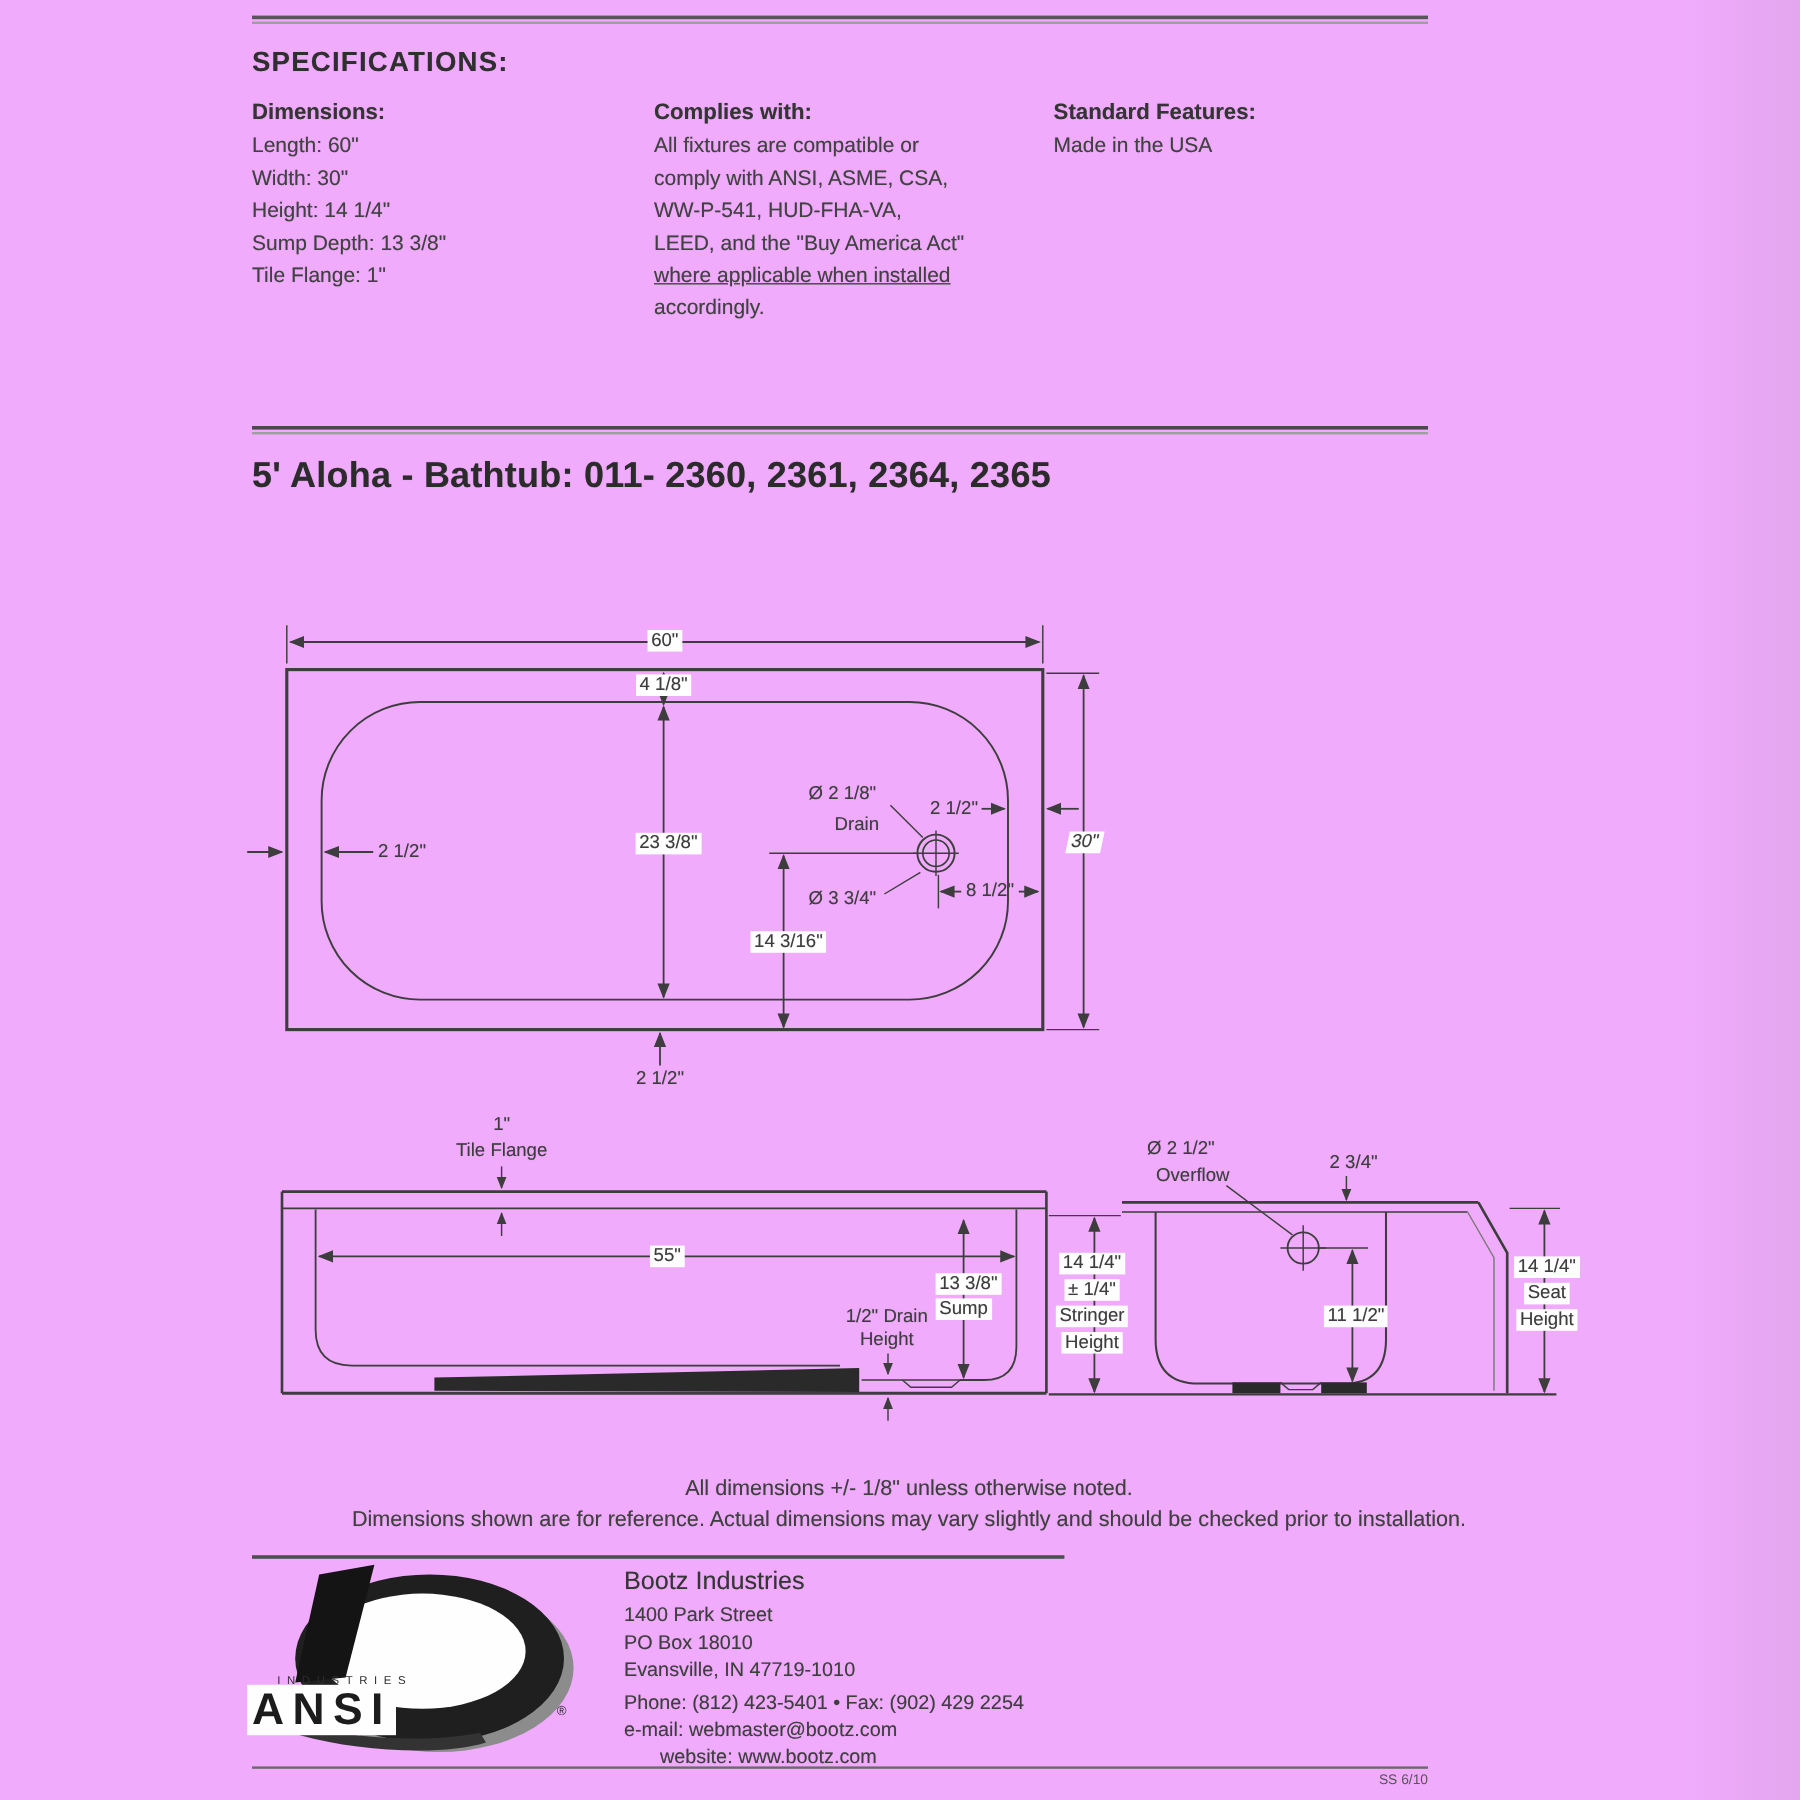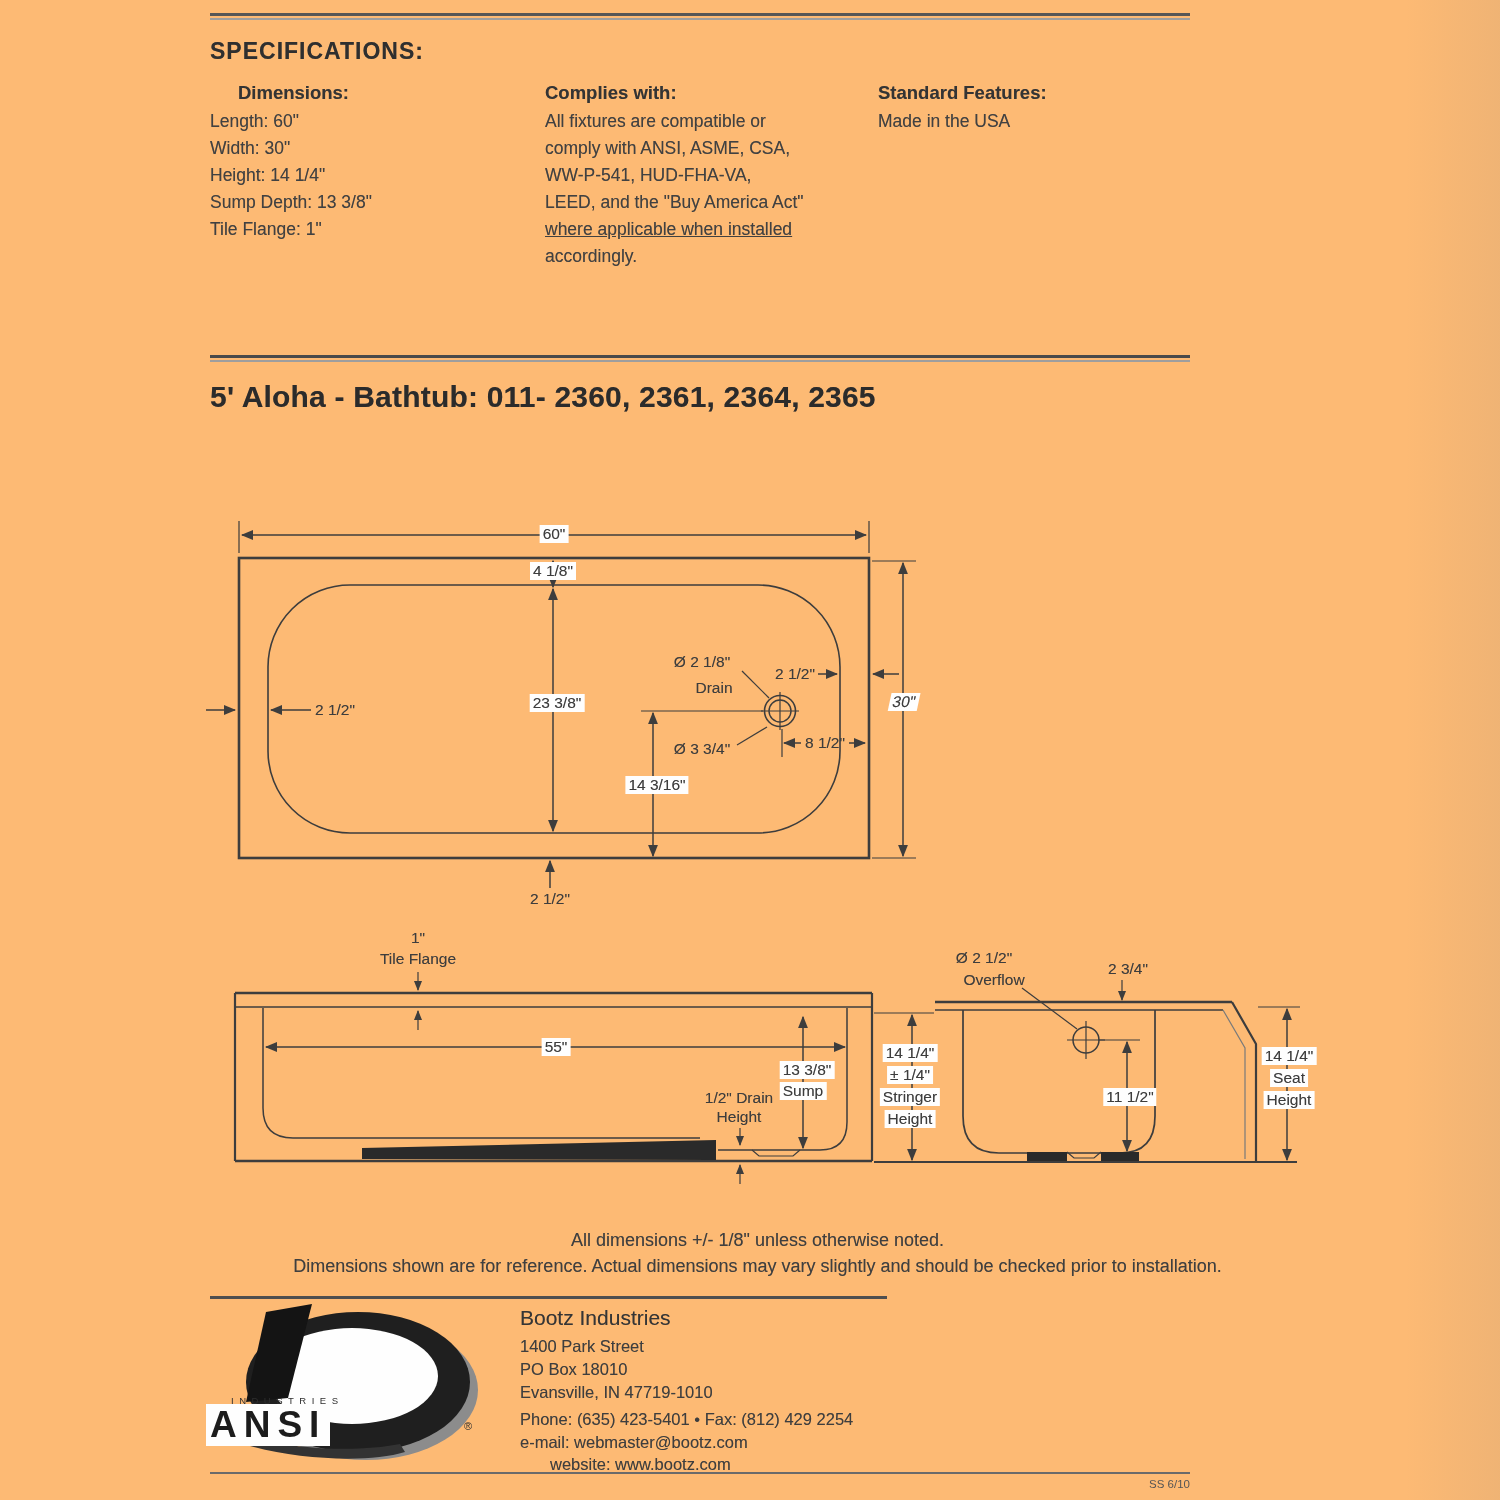--- a/index.html
+++ b/index.html
@@ -1,16 +1,16 @@
 <!DOCTYPE html>
 <html><head>
 <meta charset="utf-8">
 <style>
   html,body{margin:0;padding:0;background:#e8e8e8;}
-  .page{position:relative;width:1500px;height:1500px;background:#fdba74;overflow:hidden;
+  .page{position:relative;width:1500px;height:1500px;background:#f0abfc;overflow:hidden;
         font-family:"Liberation Sans", sans-serif;color:#3c3c3c;}
   .scan-edge{position:absolute;right:0;top:0;width:95px;height:100%;
         background:linear-gradient(to right, rgba(120,120,120,0), rgba(120,120,120,0.10));}
   .rule{position:absolute;left:210px;width:980px;}
   .txt{position:absolute;white-space:pre;text-shadow:0 0 0.6px rgba(70,70,70,0.45);}
   .spec-head{font-weight:bold;font-size:18.5px;color:#343434;}
   .spec-item{font-size:17.5px;color:#414141;}
   .dim{position:absolute;transform:translate(-50%,-50%);font-size:15.5px;color:#3d3d3d;
        white-space:nowrap;text-shadow:0 0 0.6px rgba(70,70,70,0.45);z-index:3;}
   .wbg{background:#fefefe;padding:0 3px;}
@@ -34,21 +34,21 @@
 
   <div class="rule" style="top:13px;height:3px;background:#565656;"></div>
   <div class="rule" style="top:18px;height:2px;background:#9e9e9e;"></div>
   <div class="rule" style="top:355px;height:3px;background:#4a4a4a;"></div>
   <div class="rule" style="top:360px;height:2px;background:#9e9e9e;"></div>
   <div class="rule" style="top:1296px;height:3px;background:#4f4f4f;width:677px;"></div>
   <div class="rule" style="top:1472px;height:2px;background:#6a6a6a;"></div>
 
   <div class="txt" style="left:210px;top:38px;font-size:23px;font-weight:bold;letter-spacing:1px;color:#2f2f2f;">SPECIFICATIONS:</div>
 
-  <div class="txt spec-head" style="left:210px;top:82px;margin-left:28px;">Dimensions:</div>
+  <div class="txt spec-head" style="left:210px;top:82px;">Dimensions:</div>
   <div class="txt spec-item" style="left:210px;top:111px;">Length: 60"</div>
   <div class="txt spec-item" style="left:210px;top:138px;">Width: 30"</div>
   <div class="txt spec-item" style="left:210px;top:165px;">Height: 14 1/4"</div>
   <div class="txt spec-item" style="left:210px;top:192px;">Sump Depth: 13 3/8"</div>
   <div class="txt spec-item" style="left:210px;top:219px;">Tile Flange: 1"</div>
 
   <div class="txt spec-head" style="left:545px;top:82px;">Complies with:</div>
   <div class="txt spec-item" style="left:545px;top:111px;">All fixtures are compatible or</div>
   <div class="txt spec-item" style="left:545px;top:138px;">comply with ANSI, ASME, CSA,</div>
   <div class="txt spec-item" style="left:545px;top:165px;">WW-P-541, HUD-FHA-VA,</div>
@@ -199,20 +199,20 @@
   <div class="note" style="top:1256px;">Dimensions shown are for reference. Actual dimensions may vary slightly and should be checked prior to installation.</div>
 
   <div class="wordmark">ANSI</div>
   <div class="logosub">INDUSTRIES</div>
   <div class="regmark">®</div>
 
   <div class="txt" style="left:520px;top:1306px;font-size:21px;color:#353535;">Bootz Industries</div>
   <div class="txt contact" style="left:520px;top:1337px;">1400 Park Street</div>
   <div class="txt contact" style="left:520px;top:1360px;">PO Box 18010</div>
   <div class="txt contact" style="left:520px;top:1383px;">Evansville, IN 47719-1010</div>
-  <div class="txt contact" style="left:520px;top:1410px;">Phone: (635) 423-5401 • Fax: (812) 429 2254</div>
+  <div class="txt contact" style="left:520px;top:1410px;">Phone: (812) 423-5401 • Fax: (902) 429 2254</div>
   <div class="txt contact" style="left:520px;top:1433px;">e-mail: webmaster@bootz.com</div>
   <div class="txt contact" style="left:550px;top:1455px;">website: www.bootz.com</div>
 
   <div class="doccode">SS 6/10</div>
 
   <div class="scan-edge"></div>
 </div>
 
 </body></html>

